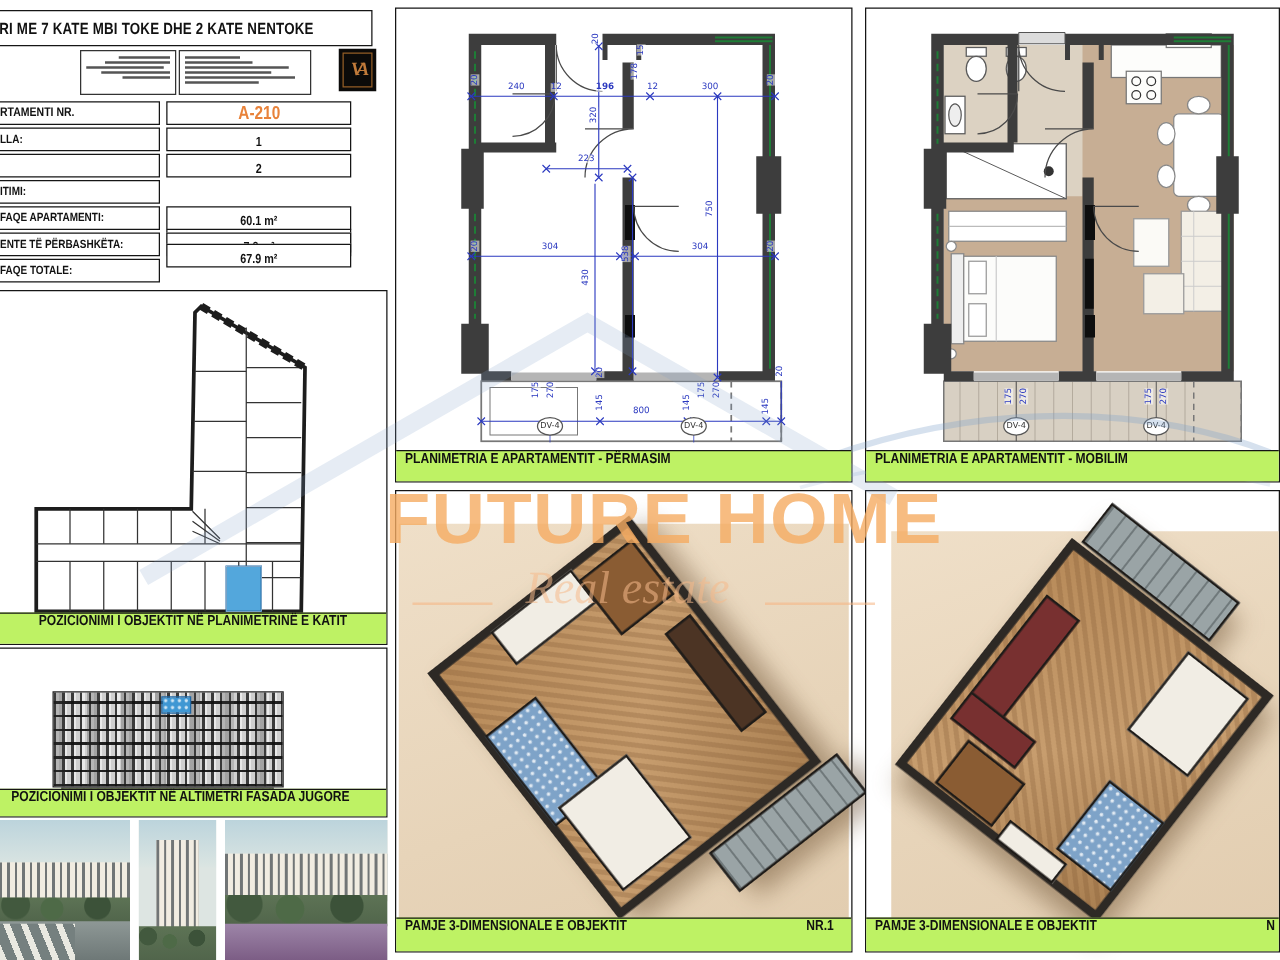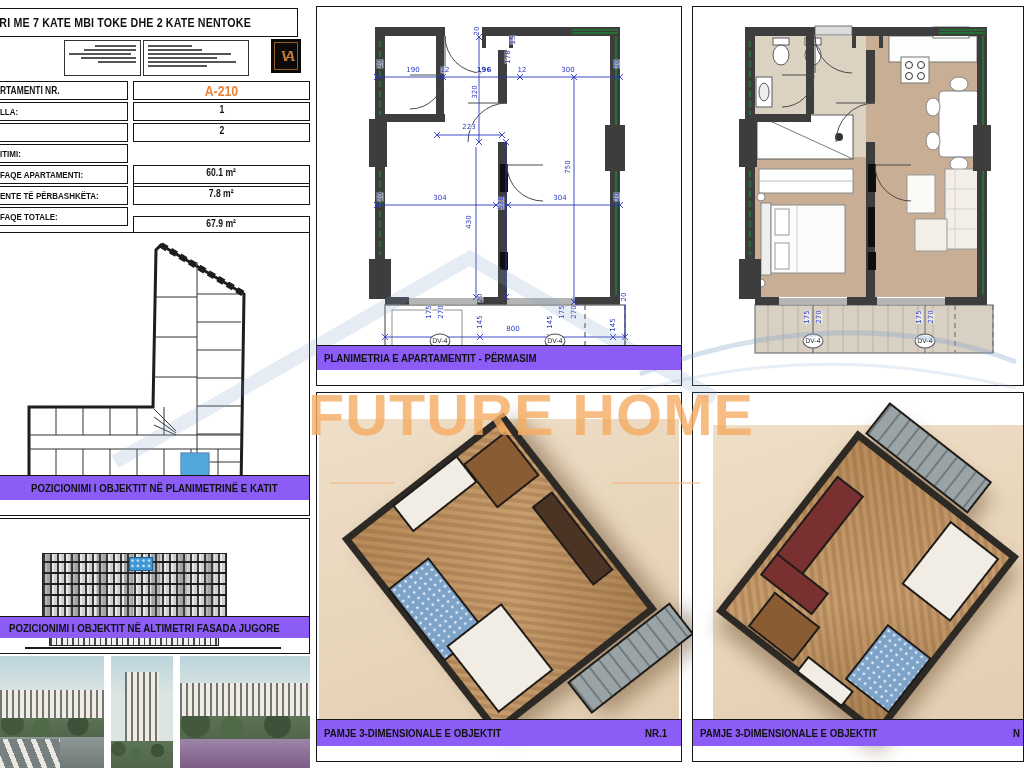--- a/index.html
+++ b/index.html
@@ -14,26 +14,26 @@
              font-size:13px;letter-spacing:.2px;}
   .info-box{background:#fff;border:1px solid #333;box-sizing:border-box;padding:2px 3px;}
   .tl{height:2px;background:#555;margin:2px 1px;}
   .logo{left:271px;top:39px;width:30px;height:34px;background:#0b0a09;box-sizing:border-box;}
   .logo .frame{position:absolute;inset:3px;border:1px solid #935d26;}
   .logo .mono{position:absolute;inset:0;display:flex;align-items:center;justify-content:center;
               font-family:"Liberation Serif",serif;font-style:italic;font-weight:bold;font-size:15px;color:#c07a3a;letter-spacing:-4px;}
   
   .trow-l{left:-34px;width:162px;height:19px;background:#fff;border:1.6px solid #151515;box-sizing:border-box;
           display:flex;align-items:center;padding-left:33px;font-size:9.5px;}
-  .trow-v{left:133px;width:177px;height:19px;background:#fff;border:1.6px solid #151515;box-sizing:border-box;
-          display:flex;align-items:flex-start;justify-content:center;font-size:10.5px;font-weight:bold;}
+  .trow-v{left:133px;width:148px;height:19px;background:#fff;border:1.6px solid #151515;box-sizing:border-box;
+          display:flex;align-items:flex-end;justify-content:center;font-size:10.5px;font-weight:bold;}
   .accent{font-size:15px;font-weight:bold;}
   
-  .capbar{position:absolute;left:0;right:0;bottom:15px;background:#8b5cf6;border-top:1.4px solid #151515;
-          display:flex;align-items:center;z-index:5;}
+  .capbar{position:absolute;left:0;right:0;bottom:0;background:#bef264;border-top:1.4px solid #151515;
+          display:flex;z-index:5;}
   .capbar .cx{font-size:11.5px;}
   
   .dimlayer{position:absolute;z-index:3;pointer-events:none;}
   .dim{position:absolute;transform:translate(-50%,-50%);font-family:"DejaVu Sans",sans-serif;
        font-size:7px;color:#2b39c0;white-space:nowrap;background:rgba(255,255,255,.55);line-height:1;}
   .dim.rot{transform:translate(-50%,-50%) rotate(-90deg);}
   .dim.dvc{width:19px;height:13px;border:1px solid #555;border-radius:50%;background:#fff;color:#333;
            font-size:6.5px;display:flex;align-items:center;justify-content:center;transform:translate(-50%,-50%);}
   
   .elev{position:absolute;left:75px;top:34px;width:185px;height:77px;border:1px solid #222;box-sizing:border-box;
@@ -150,21 +150,21 @@
       </div>
     <div class="abs trow-l" style="top:186px;">
         <span class="cx">ENTE TË PËRBASHKËTA:</span>
       </div>
     <div class="abs trow-v" style="top:186px;">
         <span class="cxc">7.8 m²</span>
       </div>
     <div class="abs trow-l" style="top:207px;">
         <span class="cx">FAQE TOTALE:</span>
       </div>
-    <div class="abs trow-v" style="top:216px;">
+    <div class="abs trow-v" style="top:195px;">
         <span class="cxc">67.9 m²</span>
       </div>
   </div>
 
   <div class="box" style="left:-34px;top:232px;width:344px;height:284px;">
     <svg class="abs" style="left:34px;top:4px;" width="310" height="254" viewBox="0 0 310 254">
       <path d="M160,8 L243,57 L240,252 L28,252 L28,170 L152,170 L155,13 Z" fill="#fff" stroke="#1d1d1d" stroke-width="3"></path>
       <g stroke="#333" stroke-width="1" fill="none">
         <path d="M196,25V252 M196,57H240 M196,85H240 M196,113H240 M196,141H240 M196,169H240 M196,197H240 M196,225H240"></path>
         <path d="M155,60H196 M154,100H196 M153,140H196"></path>
@@ -250,21 +250,21 @@
                  M57,195l6,6M57,201l6,-6 M176,195l6,6M176,201l6,-6 M188,195l6,6M188,201l6,-6 M300,195l6,6M300,201l6,-6
                  M65,327l6,6M65,333l6,-6 M160,327l6,6M160,333l6,-6 M230,327l6,6M230,333l6,-6 M293,327l6,6M293,333l6,-6 M305,327l6,6M305,333l6,-6
                  M159,27l6,6M159,33l6,-6 M159,132l6,6M159,138l6,-6 M254,67l6,6M254,73l6,-6 M254,292l6,6M254,298l6,-6
                  M186,132l6,6M186,138l6,-6 M186,287l6,6M186,293l6,-6 M156,287l6,6M156,293l6,-6
                  M117,125l6,6M117,131l6,-6 M182,125l6,6M182,131l6,-6"></path>
         <path d="M123,329v18 M238,329v18" stroke-width=".6"></path>
       </g>
     </svg>
     <div class="dimlayer" style="left:0;top:0;width:362px;height:354px;">
         <span class="dim rot" style="left: 63px; top: 57px;">20</span>
-        <span class="dim" style="left: 96px; top: 63px;">190</span>
+        <span class="dim" style="left: 96px; top: 63px;">240</span>
         <span class="dim" style="left: 128px; top: 63px;">12</span>
         <span class="dim" style="left: 167px; top: 63px; font-weight: bold;">196</span>
         <span class="dim rot" style="left: 191px; top: 50px;">178</span>
         <span class="dim" style="left: 205px; top: 63px;">12</span>
         <span class="dim" style="left: 251px; top: 63px;">300</span>
         <span class="dim rot" style="left: 300px; top: 57px;">20</span>
         <span class="dim rot" style="left: 160px; top: 24px;">20</span>
         <span class="dim rot" style="left: 196px; top: 33px;">15</span>
         <span class="dim rot" style="left: 158px; top: 85px;">320</span>
         <span class="dim" style="left: 152px; top: 120px;">223</span>
@@ -373,20 +373,23 @@
       <path d="M120,298V346 M232,298V346" stroke="#555" stroke-width=".8" fill="none"></path>
     </svg>
     <div class="dimlayer" style="left:0;top:0;width:328px;height:354px;">
         <span class="dim rot" style="left: 114px; top: 310px;">175</span>
         <span class="dim rot" style="left: 126px; top: 310px;">270</span>
         <span class="dim dvc" style="left: 120px; top: 334px;">DV-4</span>
         <span class="dim rot" style="left: 226px; top: 310px;">175</span>
         <span class="dim rot" style="left: 238px; top: 310px;">270</span>
         <span class="dim dvc" style="left: 232px; top: 334px;">DV-4</span>
       </div>
+    <div class="capbar" style="height:24px;">
+      <span class="cx" style="margin-left:7px;">PLANIMETRIA E APARTAMENTIT - MOBILIM</span>
+    </div>
   </div>
 
   <div class="box" style="left:316px;top:392px;width:366px;height:370px;">
     <div class="stage" style="left:2px;top:26px;width:360px;height:316px;">
       <div class="apt" style="left:78px;top:30px;width:205px;height:250px;transform:rotate(-38deg);">
         <div class="floor"></div>
         <div class="room tileblue" style="left:5px;top:68px;width:52px;height:92px;"></div>
         <div class="room whiteish" style="left:60px;top:5px;width:82px;height:34px;"></div>
         <div class="room wooddark" style="right:10px;top:16px;width:54px;height:56px;"></div>
         <div class="room whiteish" style="left:16px;bottom:16px;width:70px;height:85px;"></div>
@@ -413,16 +416,17 @@
         <div class="room whiteish" style="left:100px;bottom:2px;width:58px;height:20px;"></div>
       </div>
     </div>
     <div class="capbar" style="height:26px;">
       <span class="cx" style="margin-left:7px;font-size:11.5px;">PAMJE 3-DIMENSIONALE E OBJEKTIT</span>
       <span class="cx" style="position:absolute;right:2px;font-size:11.5px;">N</span>
     </div>
   </div>
 
   <div class="wm-text">FUTURE HOME</div>
+  <div class="wm-script">Real estate</div>
   <div class="wm-dash" style="left:330px;top:482px;width:64px;"></div>
   <div class="wm-dash" style="left:612px;top:482px;width:88px;"></div>
 
 </div>
 
 </body></html>

